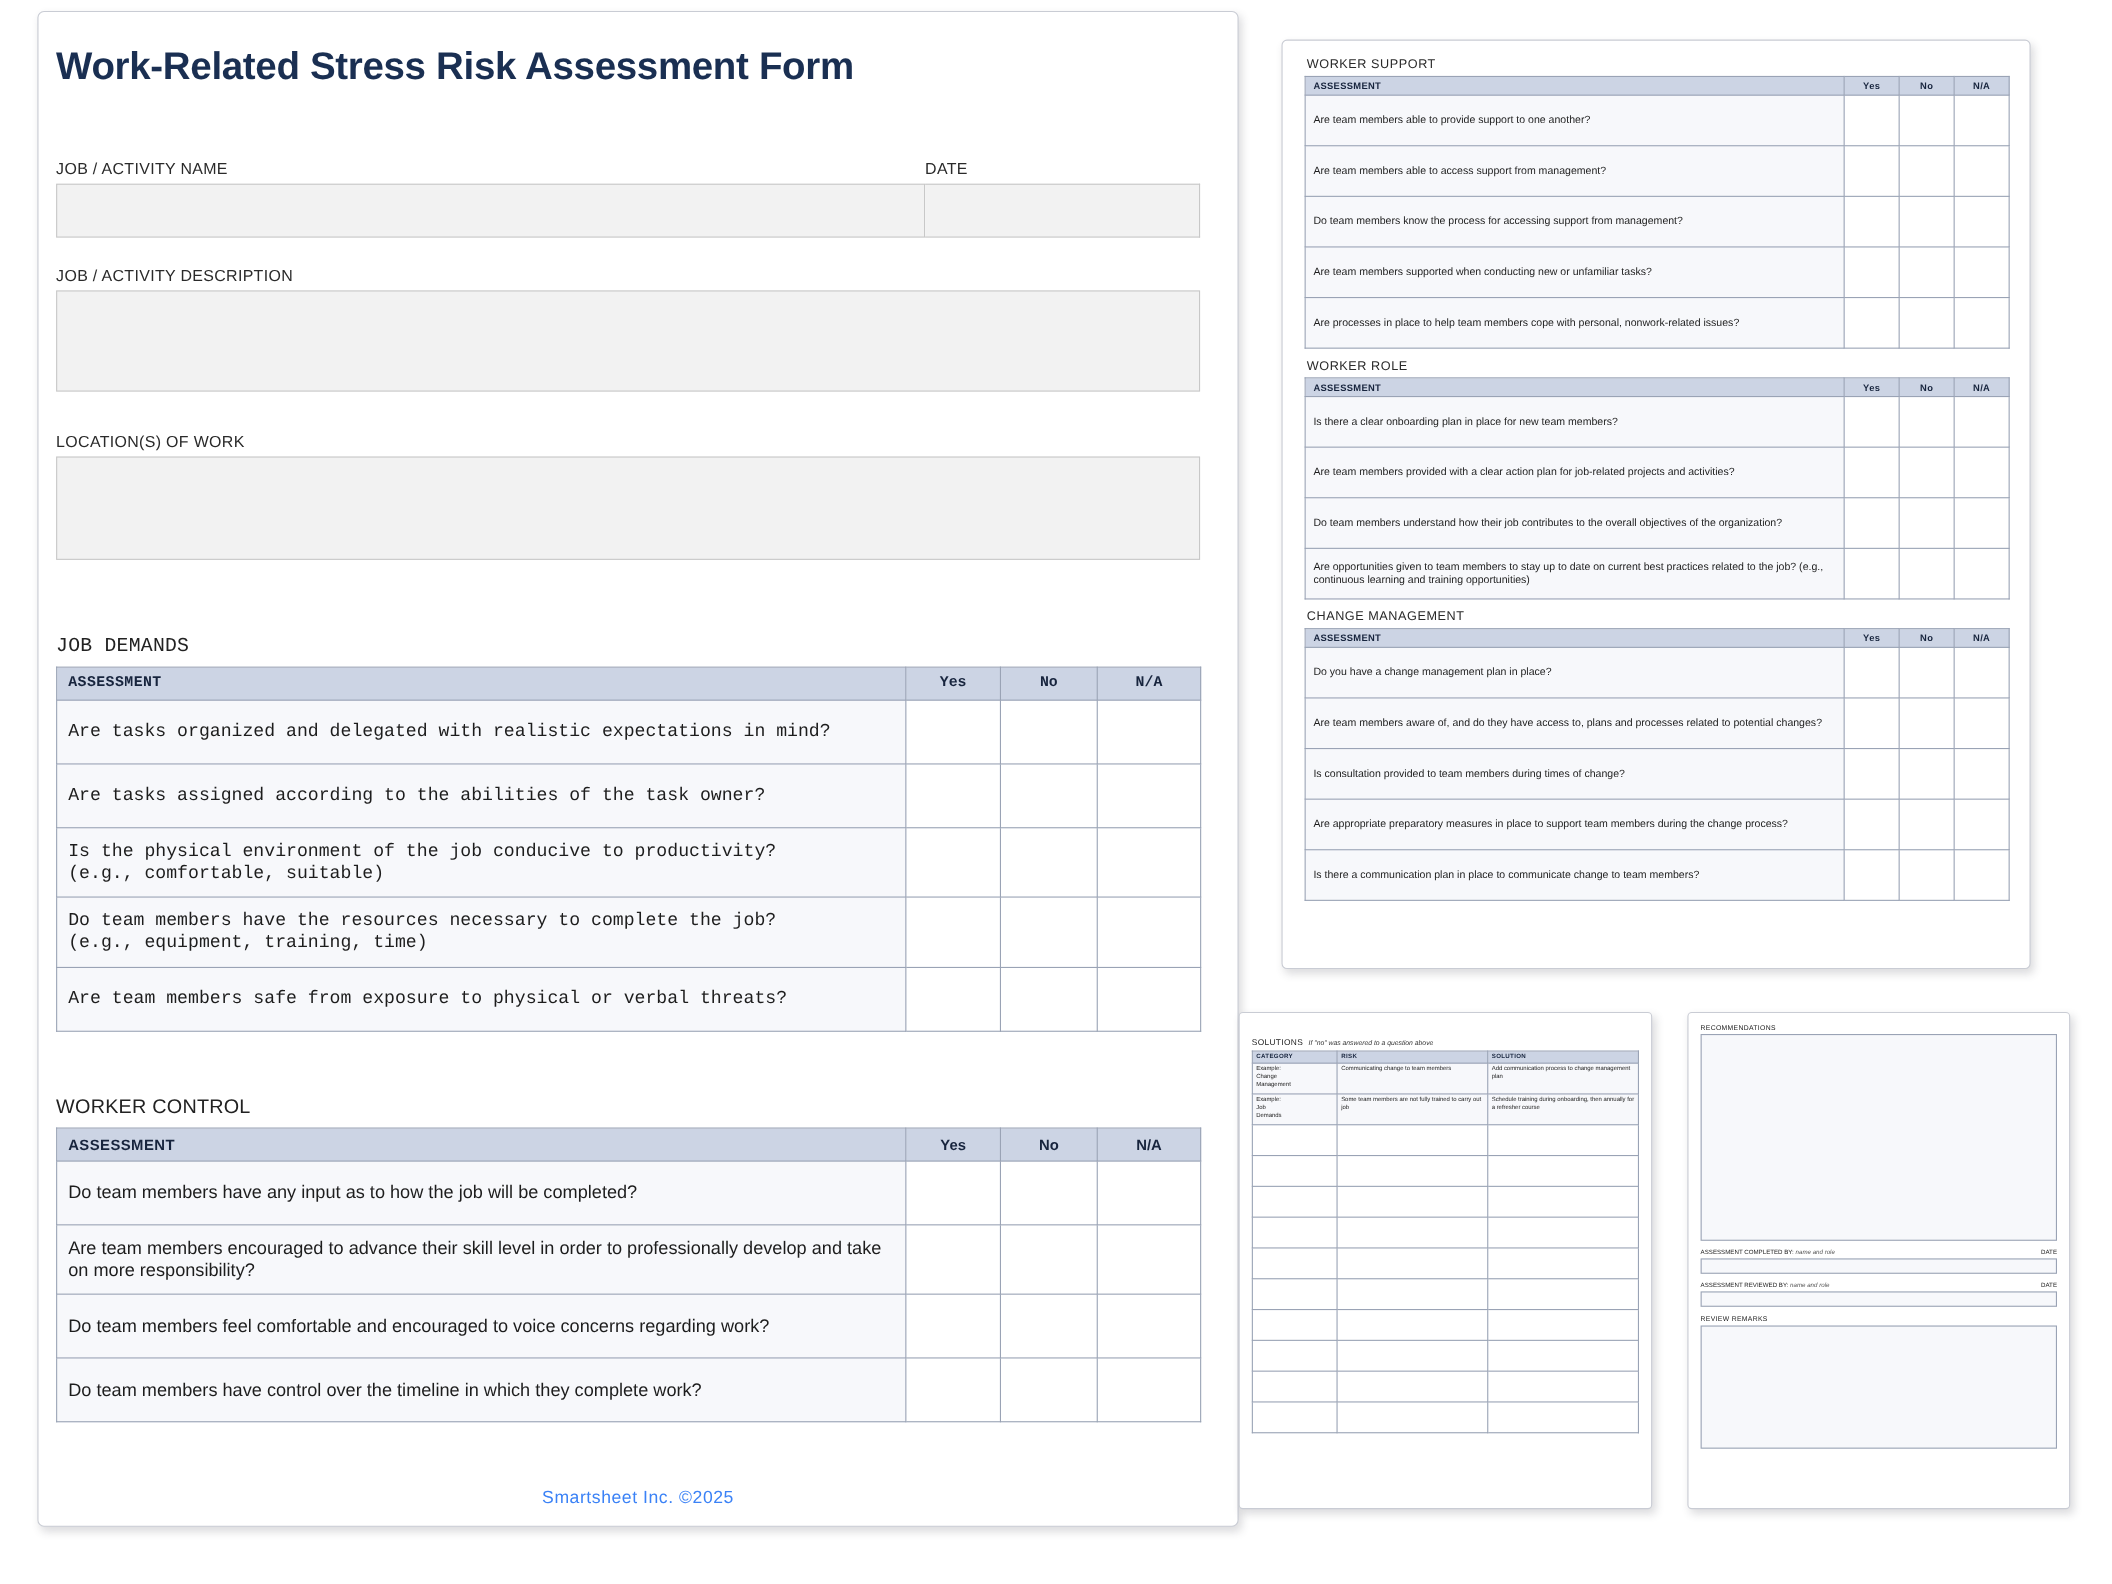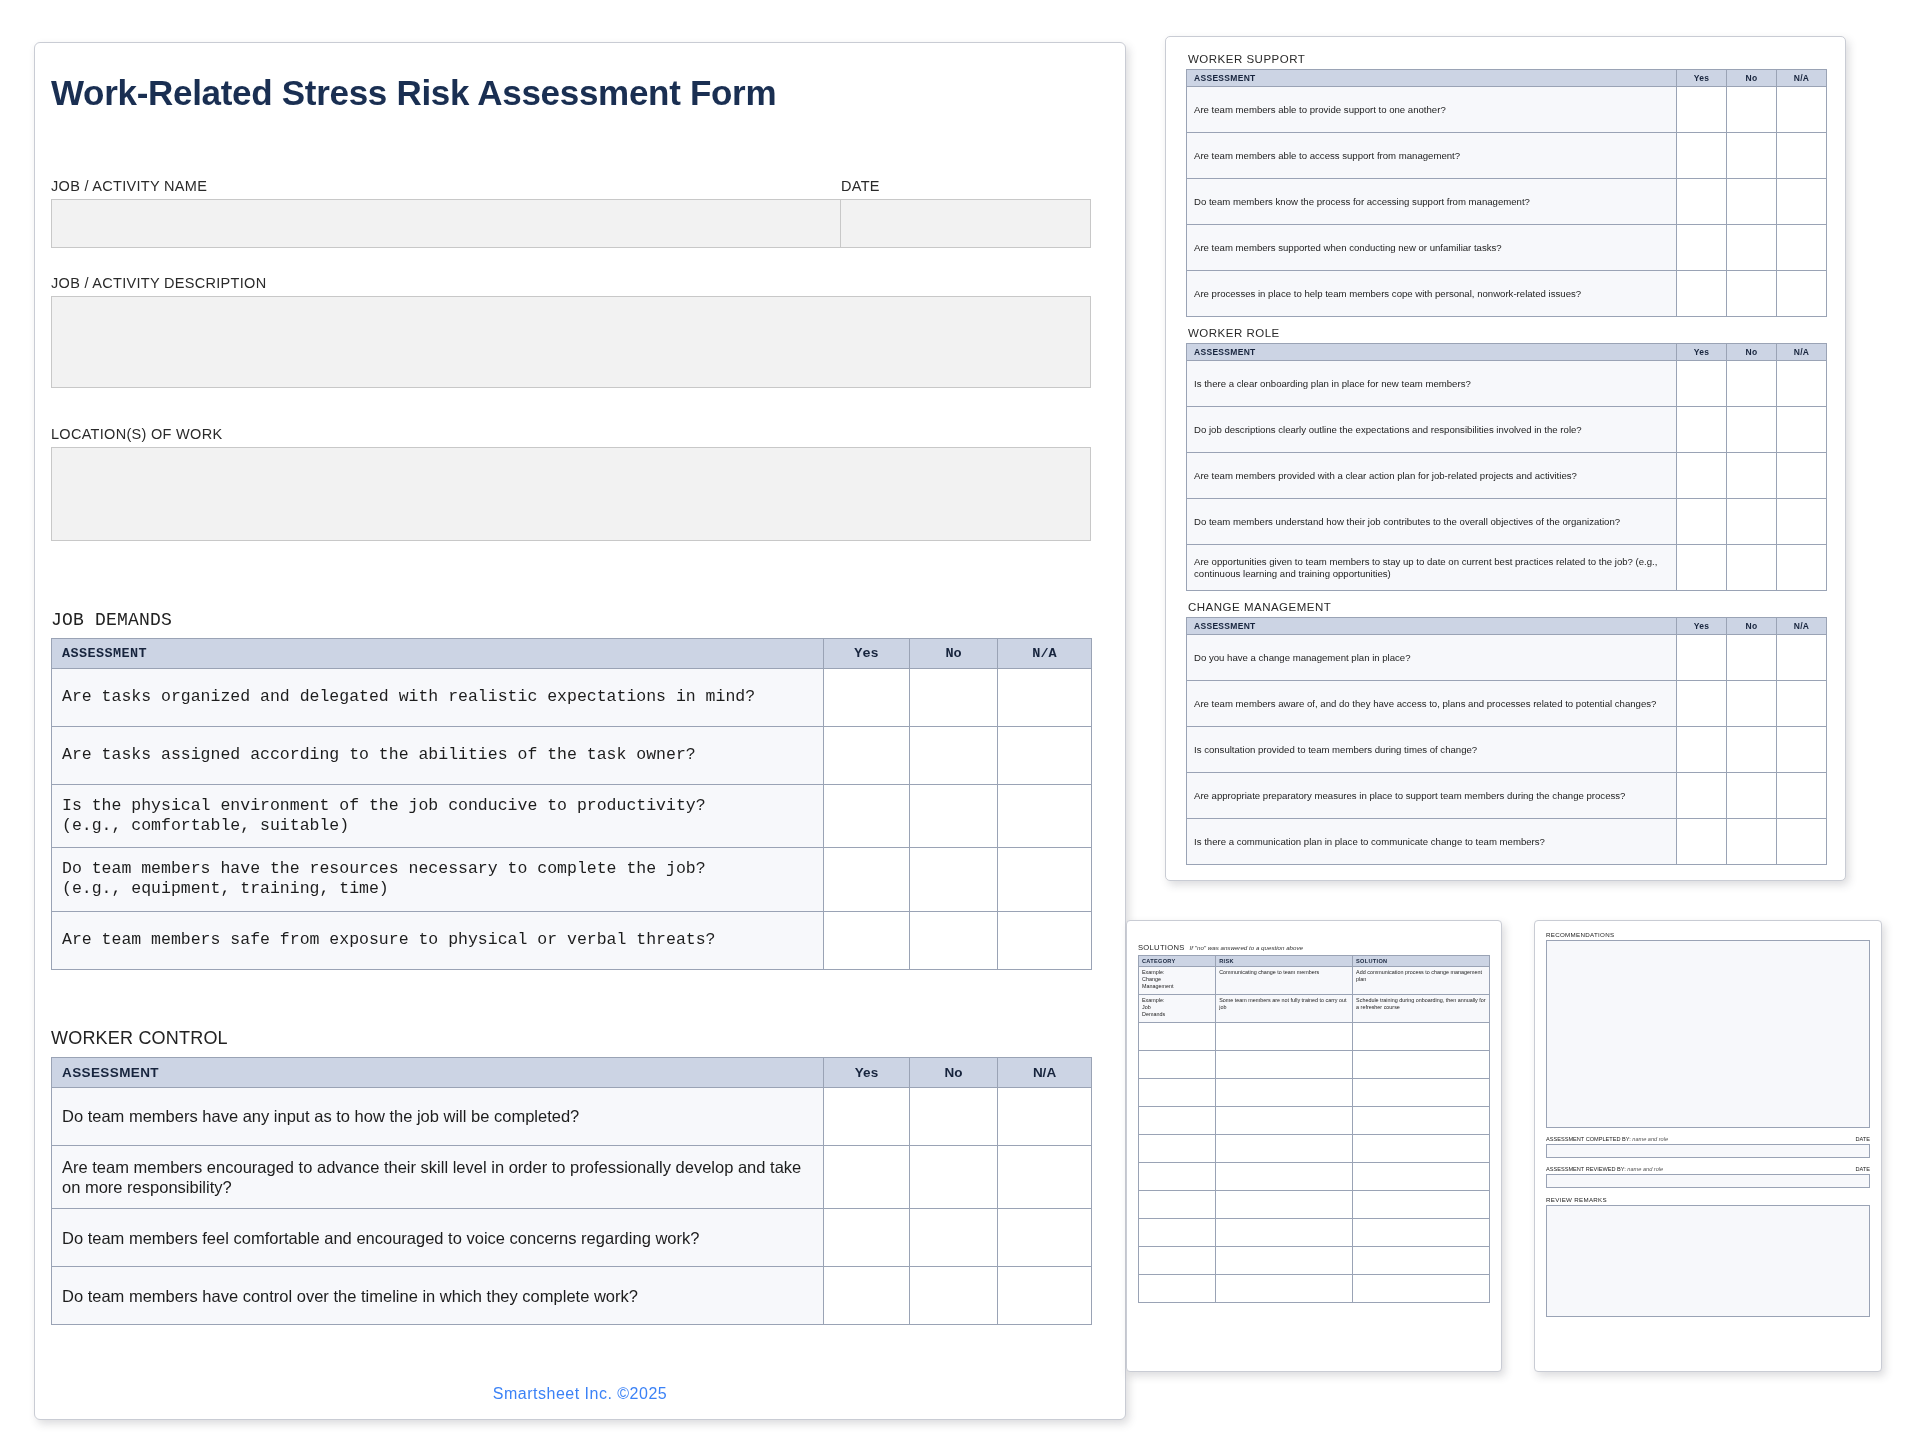--- a/index.html
+++ b/index.html
@@ -18,21 +18,20 @@
 
   
   .main-sheet {
     position: absolute;
     left: 34px; top: 10px;
     width: 1092px; height: 1378px;
     background: #ffffff;
     border: 1px solid #c9ccd4;
     border-radius: 6px;
     box-shadow: 3px 4px 8px rgba(60,60,70,0.18);
-    margin-top: 32px;
   }
   .title {
     position: absolute;
     left: 16px; top: 30px;
     font-size: 35px;
     font-weight: bold;
     color: #1a2f52;
     letter-spacing: -0.3px;
   }
 
@@ -426,26 +425,20 @@
         </tr>
       </thead>
       <tbody>
         <tr>
           <td>Is there a clear onboarding plan in place for new team members?</td>
           <td class="ans"></td>
           <td class="ans"></td>
           <td class="ans"></td>
         </tr>
         <tr>
-          <td>Do job descriptions clearly outline the expectations and responsibilities involved in the role?</td>
-          <td class="ans"></td>
-          <td class="ans"></td>
-          <td class="ans"></td>
-        </tr>
-        <tr>
           <td>Are team members provided with a clear action plan for job-related projects and activities?</td>
           <td class="ans"></td>
           <td class="ans"></td>
           <td class="ans"></td>
         </tr>
         <tr>
           <td>Do team members understand how their job contributes to the overall objectives of the organization?</td>
           <td class="ans"></td>
           <td class="ans"></td>
           <td class="ans"></td>

